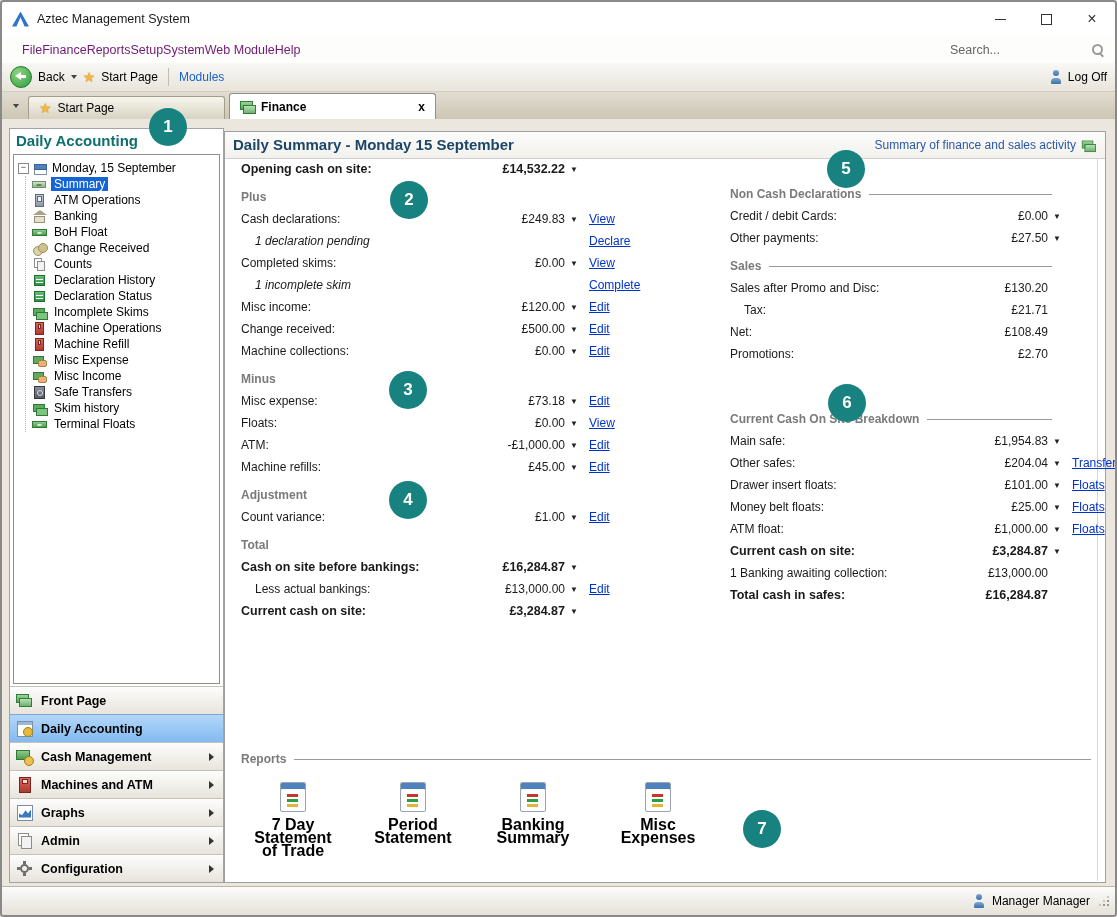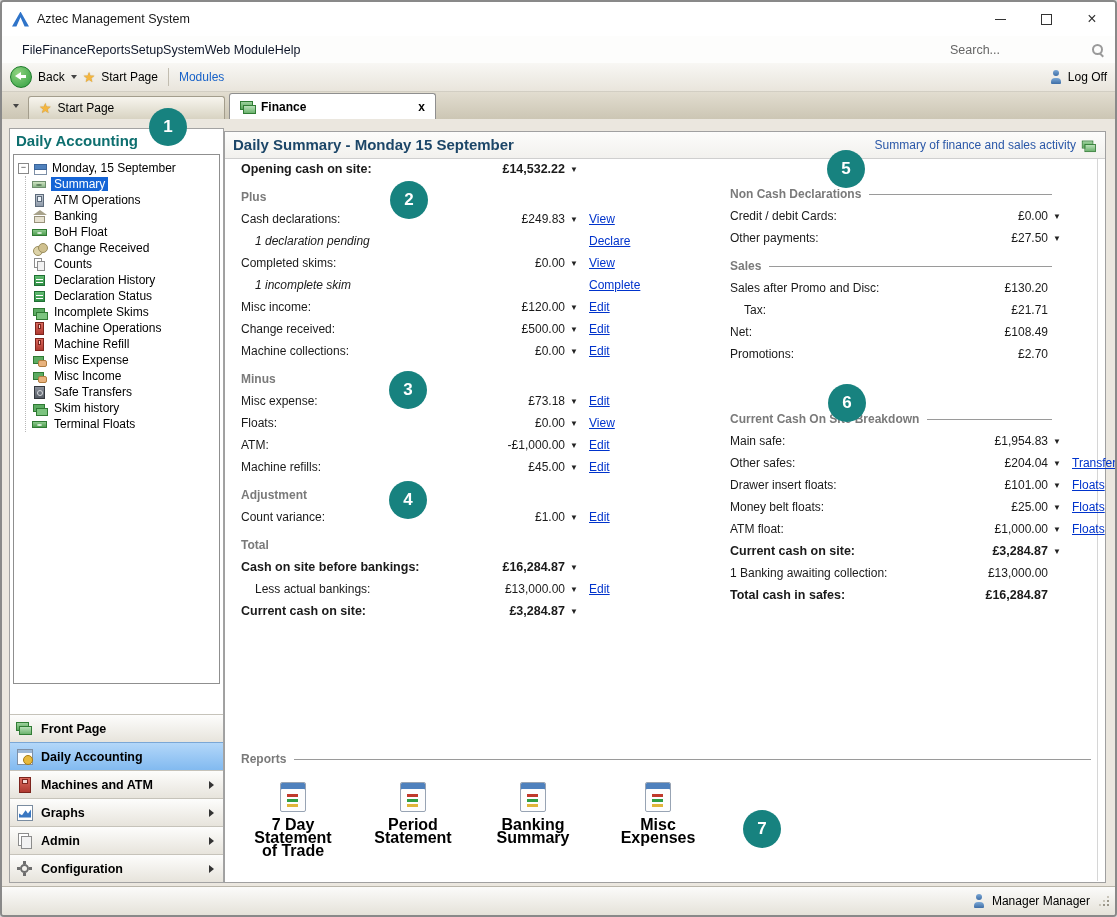--- a/index.html
+++ b/index.html
@@ -11,21 +11,21 @@
   .logo{width:17px;height:15px;background:#2f74c9;clip-path:polygon(50% 0,100% 100%,74% 100%,50% 38%,26% 100%,0 100%);margin-right:8px;flex:none;}
   .wtitle{font-size:12.5px;color:#1a1a1a;}
   .wbtns{margin-left:auto;display:flex;height:100%;}
   .wbtn{width:46px;height:100%;display:flex;align-items:center;justify-content:center;cursor:pointer;}
   .glyph-min{width:11px;height:1px;background:#333;}
   .glyph-max{width:9px;height:9px;border:1px solid #333;}
   .glyph-close{font-size:16px;color:#333;line-height:1;}
 
   
   .menubar{height:27px;background:#fdfdfc;display:flex;align-items:center;padding-left:20px;gap:25px;font-size:12.5px;flex:none;}
-  .menu-item{cursor:pointer;color:#0f172a;}
+  .menu-item{cursor:pointer;color:#701a75;}
   .search{margin-left:auto;display:flex;align-items:center;gap:8px;margin-right:10px;}
   .search input{border:none;outline:none;font-size:12.5px;width:130px;color:#444;background:transparent;font-family:inherit;}
   .search input::placeholder{color:#666;}
   .magnifier-icon{width:15px;height:15px;position:relative;display:inline-block;}
   .magnifier-icon::before{content:"";position:absolute;left:2px;top:2px;width:7px;height:7px;border:2px solid #9a9a9a;border-radius:50%;}
   .magnifier-icon::after{content:"";position:absolute;right:1px;bottom:1px;width:5px;height:2px;background:#9a9a9a;transform:rotate(45deg);}
 
   
   .toolbar{height:28px;background:linear-gradient(#f8f7f4,#e9e5dc);display:flex;align-items:center;padding:0 8px;gap:6px;border-bottom:1px solid #d2cec3;flex:none;font-size:12px;}
   .back-icon{width:20px;height:20px;border-radius:50%;background:radial-gradient(circle at 35% 30%,#90d380,#2f9e3f);border:1px solid #1d7a2a;position:relative;flex:none;}
@@ -320,20 +320,25 @@
           <span class="ic s18 cashbundle-icon"></span>
           <span>Front Page</span>
 
         </div>
           <div class="nav-item active">
           <span class="ic s18 window-icon"></span>
           <span>Daily Accounting</span>
 
         </div>
           <div class="nav-item has-arrow">
+          <span class="ic s18 money-icon"></span>
+          <span>Cash Management</span>
+          <span class="tri-r"></span>
+        </div>
+          <div class="nav-item has-arrow">
           <span class="ic s18 machine-icon"></span>
           <span>Machines and ATM</span>
           <span class="tri-r"></span>
         </div>
           <div class="nav-item has-arrow">
           <span class="ic s18 graph-icon"></span>
           <span>Graphs</span>
           <span class="tri-r"></span>
         </div>
           <div class="nav-item has-arrow">

